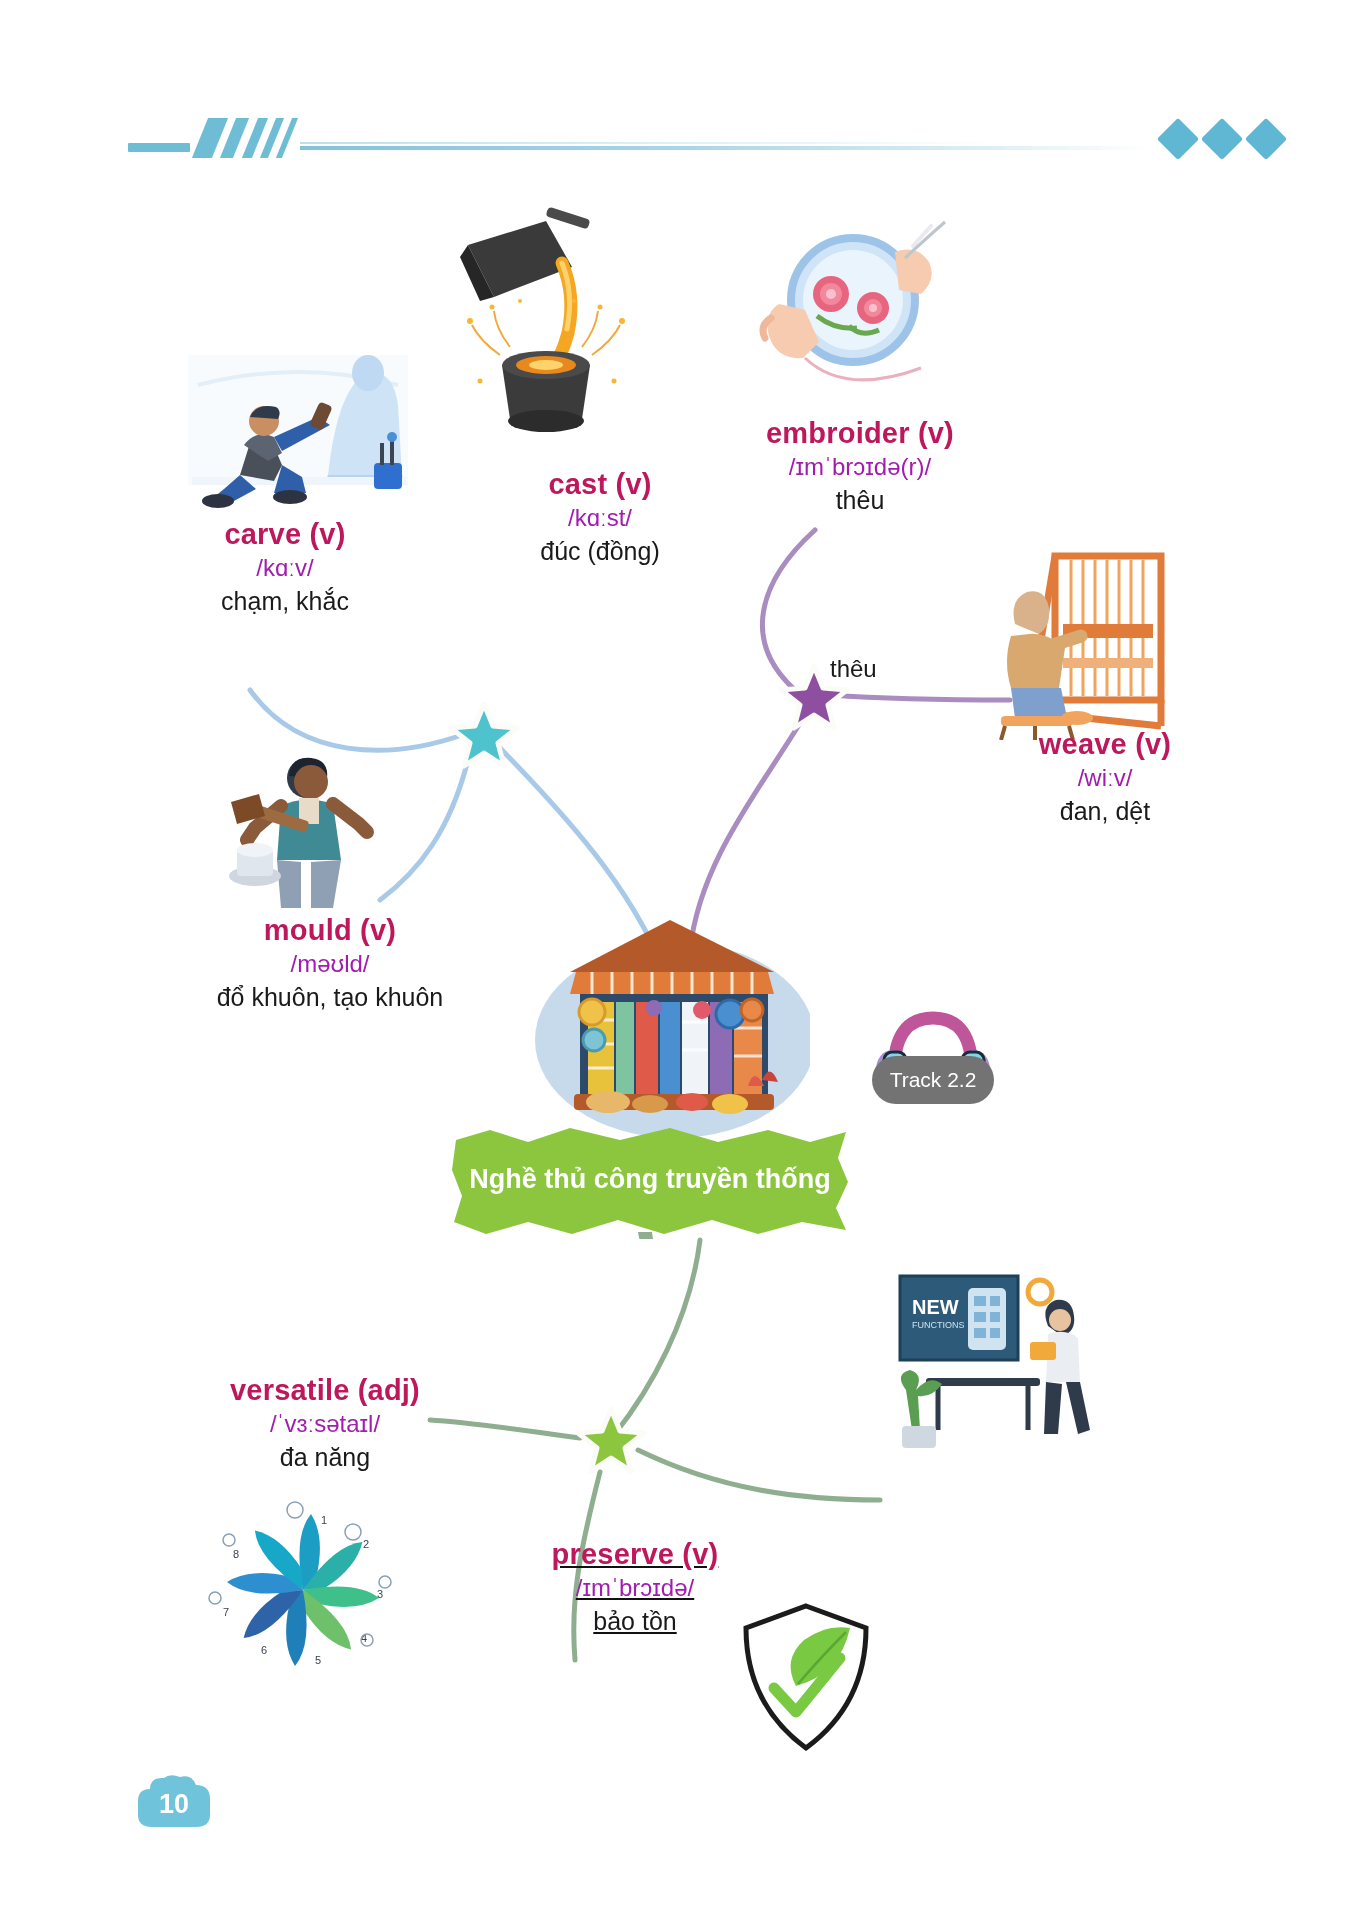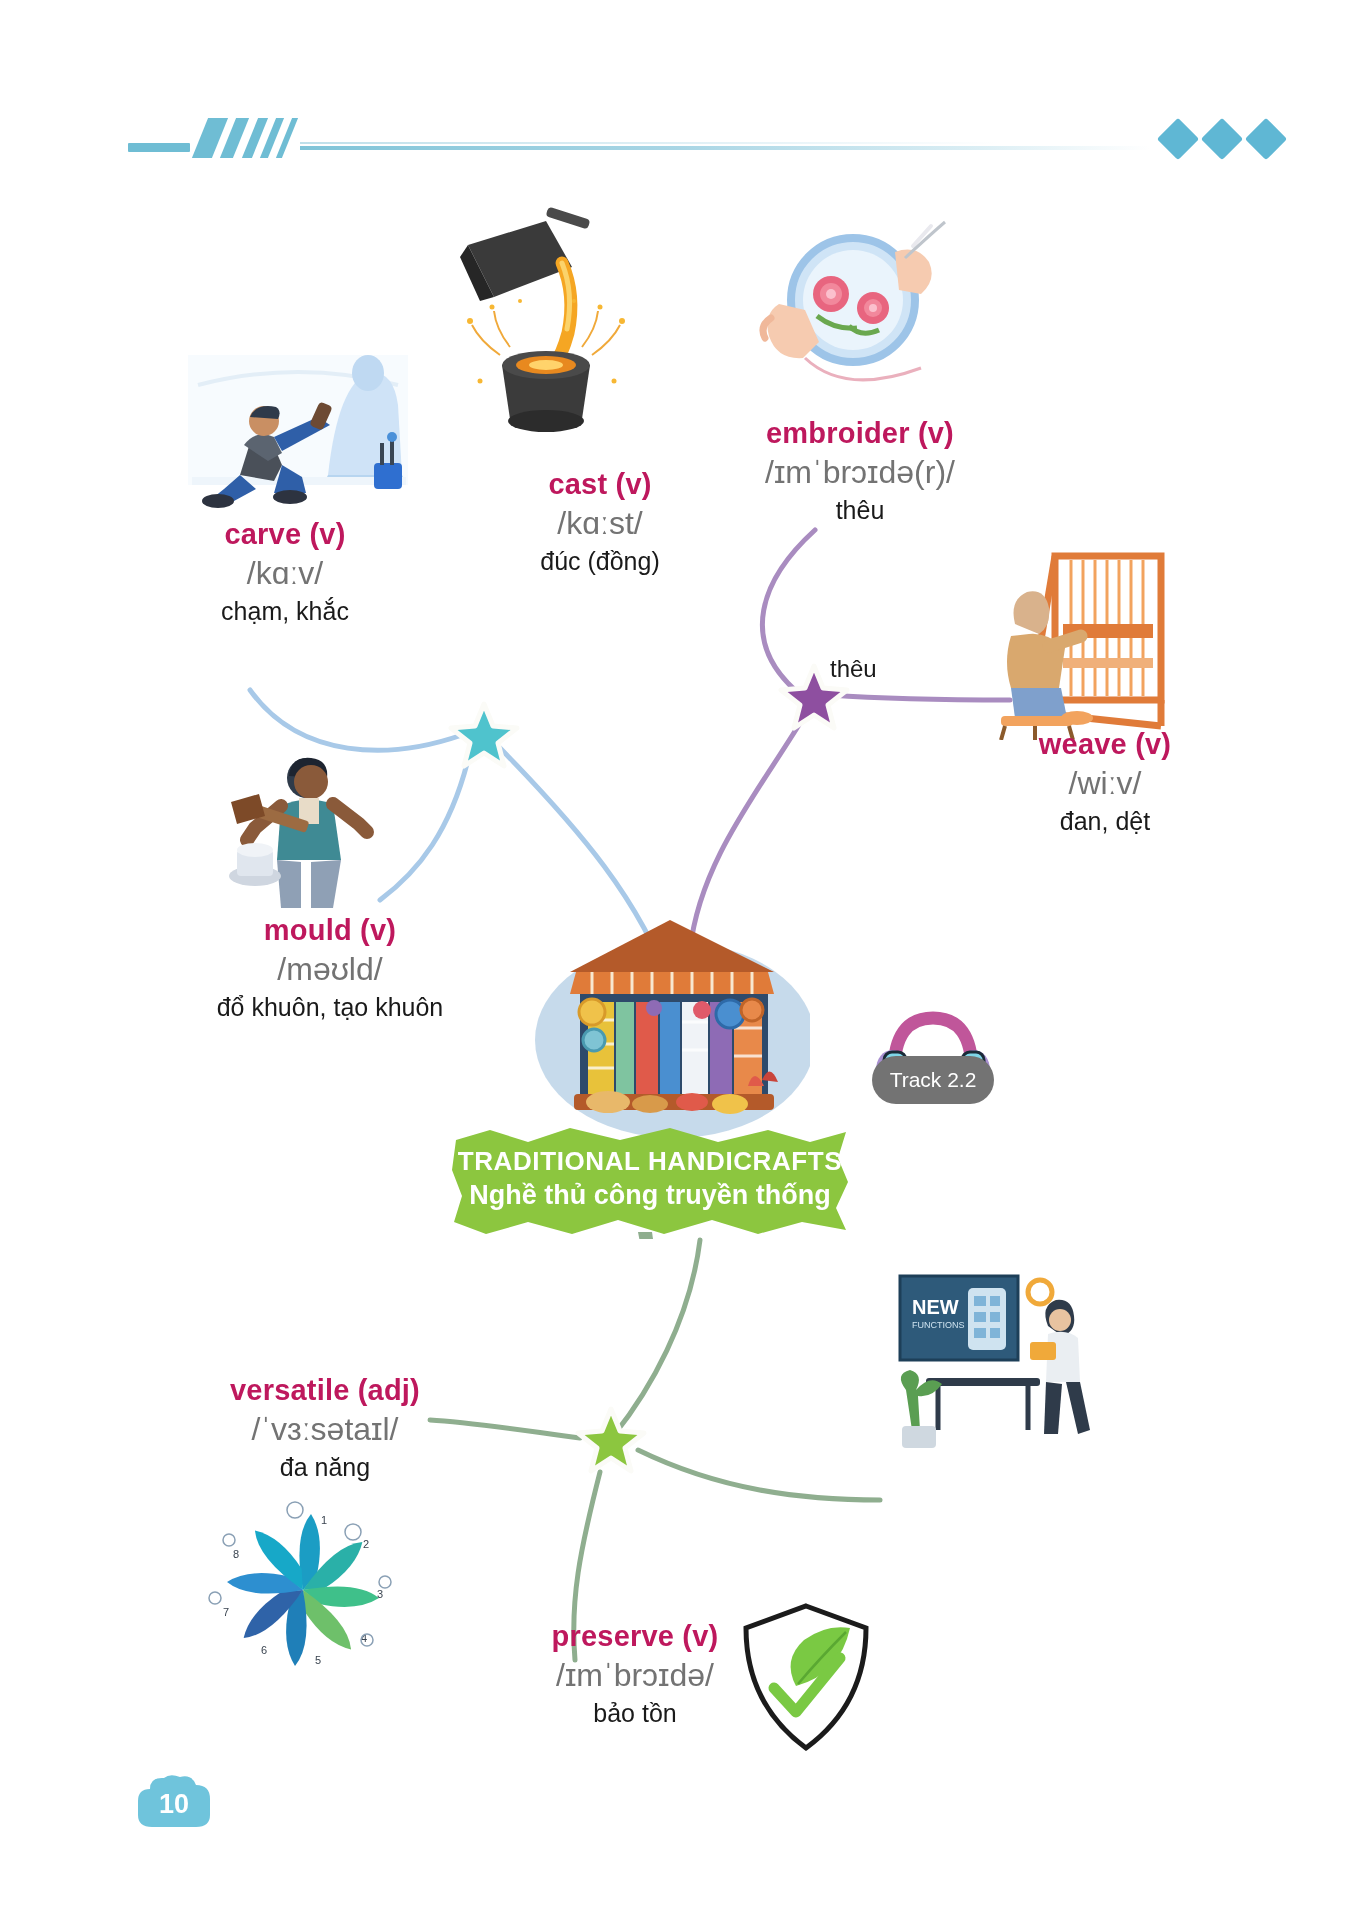--- a/index.html
+++ b/index.html
@@ -26,21 +26,21 @@
   
   .links { position: absolute; left: 0; top: 0; width: 1355px; height: 1922px; }
 
   
   .star { position: absolute; }
 
   
   .vocab { position: absolute; text-align: center; color: #111; }
   .vocab .w { font-weight: bold; font-size: 29px; letter-spacing: .2px; color: #be185d;
               line-height: 1.25; white-space: nowrap; }
-  .vocab .ipa { font-size: 32px; color: #737373; line-height: 1.35; white-space: nowrap; }
+  .vocab .ipa { font-size: 24px; color: #a21caf; line-height: 1.35; white-space: nowrap; }
   .vocab .vn { font-size: 25px; color: #1a1a1a; line-height: 1.35; white-space: nowrap; }
 
   .edge-label { position: absolute; font-size: 24px; color: #1a1a1a; }
 
   
   .banner { position: absolute; left: 450px; top: 1132px; width: 400px; height: 92px; }
   .banner .txt { position: absolute; inset: 0; display: flex; flex-direction: column;
                  align-items: center; justify-content: center; color: #fff; z-index: 3; }
   .banner .t1 { font-size: 26px; font-weight: 600; letter-spacing: .6px; }
   .banner .t2 { font-size: 27px; font-weight: bold; margin-top: 3px; }
@@ -288,21 +288,20 @@
   </svg>
 
   <div class="banner">
     <svg width="400" height="115" style="position:absolute;left:0;top:-8px;">
       <path d="M6 16 L40 6 L78 18 L120 4 L170 16 L220 4 L268 18 L318 6 L360 18 L396 8
                L388 34 L398 58 L386 84 L396 106 L352 98 L308 110 L262 96 L214 110 L168 96
                L122 110 L78 98 L36 110 L4 98 L12 72 L2 46 Z" fill="#8cc63f"></path>
       <path d="M188 108 L196 150 L208 150 L202 108 Z" fill="#8fae8f"></path>
     </svg>
     <div class="txt">
-      <div class="t1">TRADITIONAL HANDICRAFTS</div>
       <div class="t2">Nghề thủ công truyền thống</div>
     </div>
   </div>
 
   <div class="track-wrap">
     <svg width="122" height="110" style="position:absolute;left:0;top:0;">
       <path d="M22 72 Q22 18 61 18 Q100 18 100 72" fill="none" stroke="#c0569a" stroke-width="13" stroke-linecap="round"></path>
       <ellipse cx="20" cy="70" rx="16" ry="20" fill="#a88fd0"></ellipse>
       <ellipse cx="102" cy="70" rx="16" ry="20" fill="#a88fd0"></ellipse>
       <rect x="12" y="52" width="22" height="38" rx="8" fill="#7fd6e8" stroke="#1b2b38" stroke-width="3"></rect>
@@ -428,21 +427,21 @@
     <div class="vn">đổ khuôn, tạo khuôn</div>
   </div>
 
   <div class="vocab" style="left:165px;top:1372px;width:320px;">
     <div class="w">versatile (adj)</div>
     <div class="ipa">/ˈvɜːsətaɪl/</div>
     <div class="vn">đa năng</div>
   </div>
 
 
-  <div class="vocab" style="left:490px;top:1618px;width:290px;">
+  <div class="vocab" style="left:490px;top:1536px;width:290px;text-decoration:underline;">
     <div class="w">preserve (v)</div>
     <div class="ipa">/ɪmˈbrɔɪdə/</div>
     <div class="vn">bảo tồn</div>
   </div>
 
   <div class="edge-label" style="left:830px;top:655px;">thêu</div>
 
   <div class="pagenum">
     <svg width="76" height="58" style="position:absolute;left:0;top:0;">
       <path d="M14 14 Q14 2 28 3 Q34 -2 44 2 Q56 -1 60 10 Q74 10 74 24 L74 40

